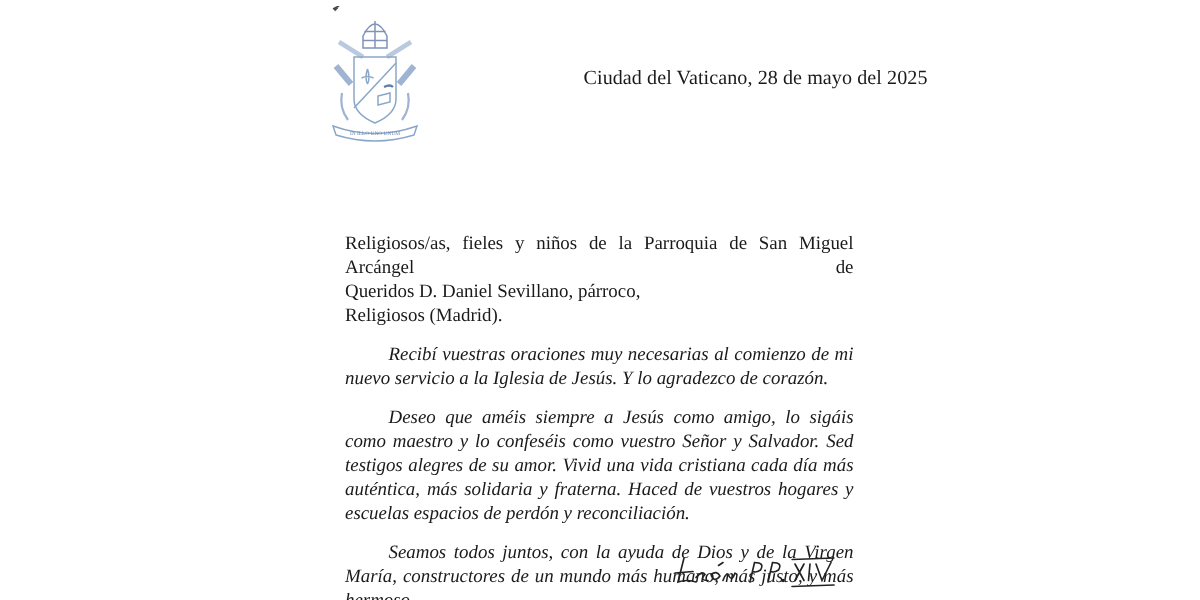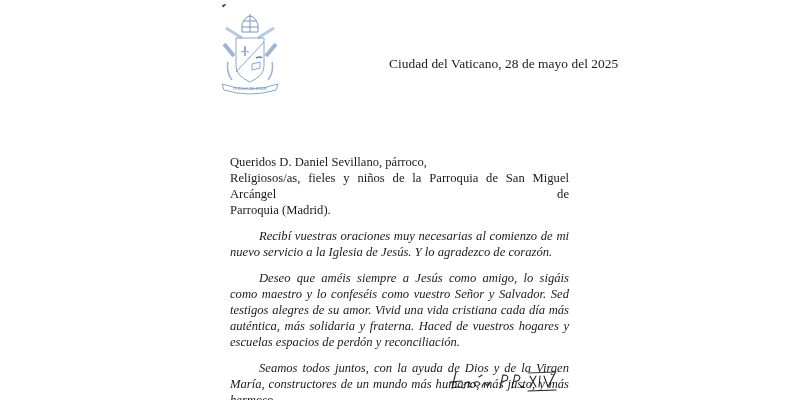--- a/index.html
+++ b/index.html
@@ -21,21 +21,21 @@
     .crest {
       position: absolute;
       left: 212px;
       top: 4px;
       width: 76px;
       height: 92px;
     }
     .date-line {
       position: absolute;
       left: 389px;
-      top: 56px;
+      top: 44px;
       font-size: 13.4px;
       letter-spacing: 0.05px;
       white-space: nowrap;
     }
     .letter-body {
       position: absolute;
       left: 230px;
       top: 154px;
       width: 339px;
       font-size: 12.6px;
@@ -95,23 +95,23 @@
 
       <path d="M10 80 Q38 90 66 80 L64 86 Q38 94 12 86 Z" stroke="#8aa6c8"></path>
       <text x="38" y="86" font-size="3.6" text-anchor="middle" fill="#6a86ad" stroke="none" font-family="Liberation Serif, serif">IN ILLO UNO UNUM</text>
     </svg>
   </div>
 
   <div class="date-line">Ciudad del Vaticano, 28 de mayo del 2025</div>
 
   <div class="letter-body">
     <p>
+      <span class="salutation-line justify-full">Religiosos/as, fieles y niños de la Parroquia de San Miguel Arcángel de</span>
       <span class="salutation-line">Queridos D. Daniel Sevillano, párroco,</span>
-      <span class="salutation-line justify-full">Religiosos/as, fieles y niños de la Parroquia de San Miguel Arcángel de</span>
-      <span class="salutation-line">Parroquia (Madrid).</span>
+      <span class="salutation-line">Religiosos (Madrid).</span>
     </p>
     <p class="indent">Recibí vuestras oraciones muy necesarias al comienzo de mi nuevo servicio a la Iglesia de Jesús. Y lo agradezco de corazón.</p>
     <p class="indent">Deseo que améis siempre a Jesús como amigo, lo sigáis como maestro y lo confeséis como vuestro Señor y Salvador. Sed testigos alegres de su amor. Vivid una vida cristiana cada día más auténtica, más solidaria y fraterna. Haced de vuestros hogares y escuelas espacios de perdón y reconciliación.</p>
     <p class="indent">Seamos todos juntos, con la ayuda de Dios y de la Virgen María, constructores de un mundo más humano, más justo, y más hermoso.</p>
 
   </div>
 
   <div class="signature">
     <svg width="112" height="26" viewBox="0 0 112 26" fill="none" stroke="#222" stroke-width="1.1" stroke-linecap="round">
 

